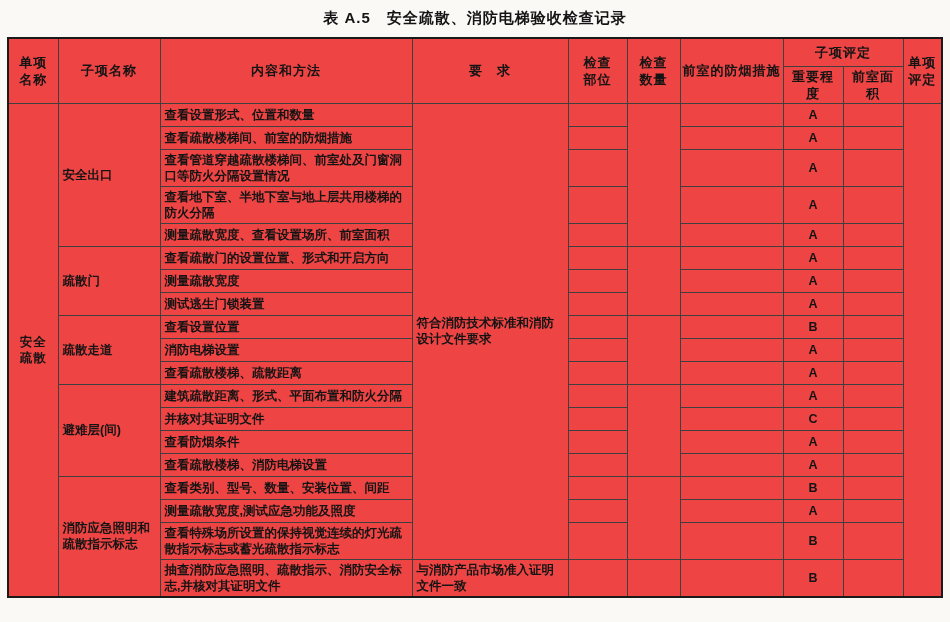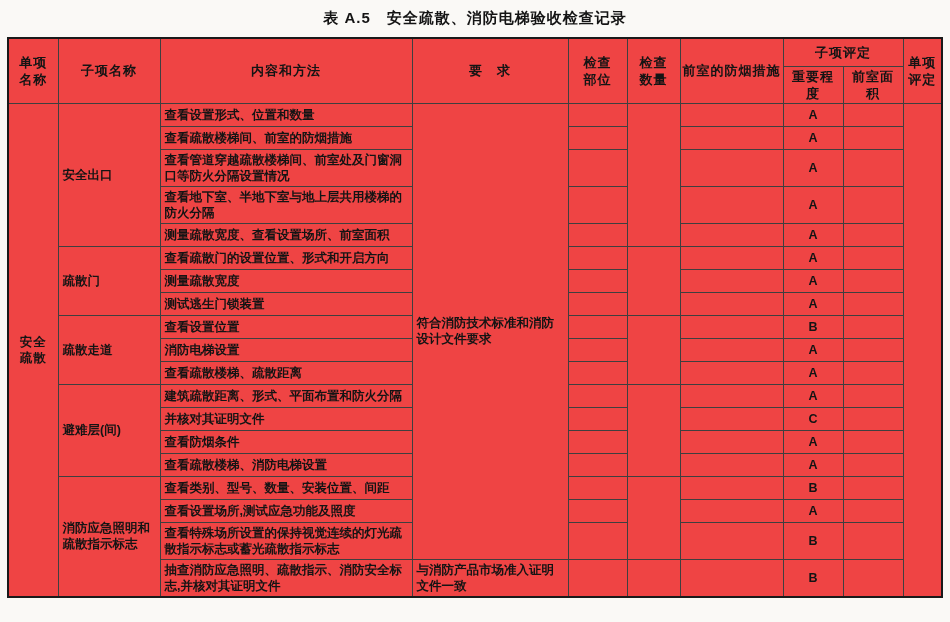--- a/index.html
+++ b/index.html
@@ -225,21 +225,21 @@
         <tr>
           <td class="c-sub" rowspan="4">消防应急照明和疏散指示标志</td>
           <td class="c-content">查看类别、型号、数量、安装位置、间距</td>
           <td class="c-empty"></td>
           <td class="c-empty" rowspan="3"></td>
           <td class="c-empty"></td>
           <td class="c-imp">B</td>
           <td class="c-empty"></td>
         </tr>
         <tr>
-          <td class="c-content">查看设置场所,测试应急功能及照度</td>
+          <td class="c-content">测量疏散宽度,测试应急功能及照度</td>
           <td class="c-empty"></td>
           <td class="c-empty"></td>
           <td class="c-imp">A</td>
           <td class="c-empty"></td>
         </tr>
         <tr>
           <td class="c-content">查看特殊场所设置的保持视觉连续的灯光疏散指示标志或蓄光疏散指示标志</td>
           <td class="c-empty"></td>
           <td class="c-empty"></td>
           <td class="c-imp">B</td>

